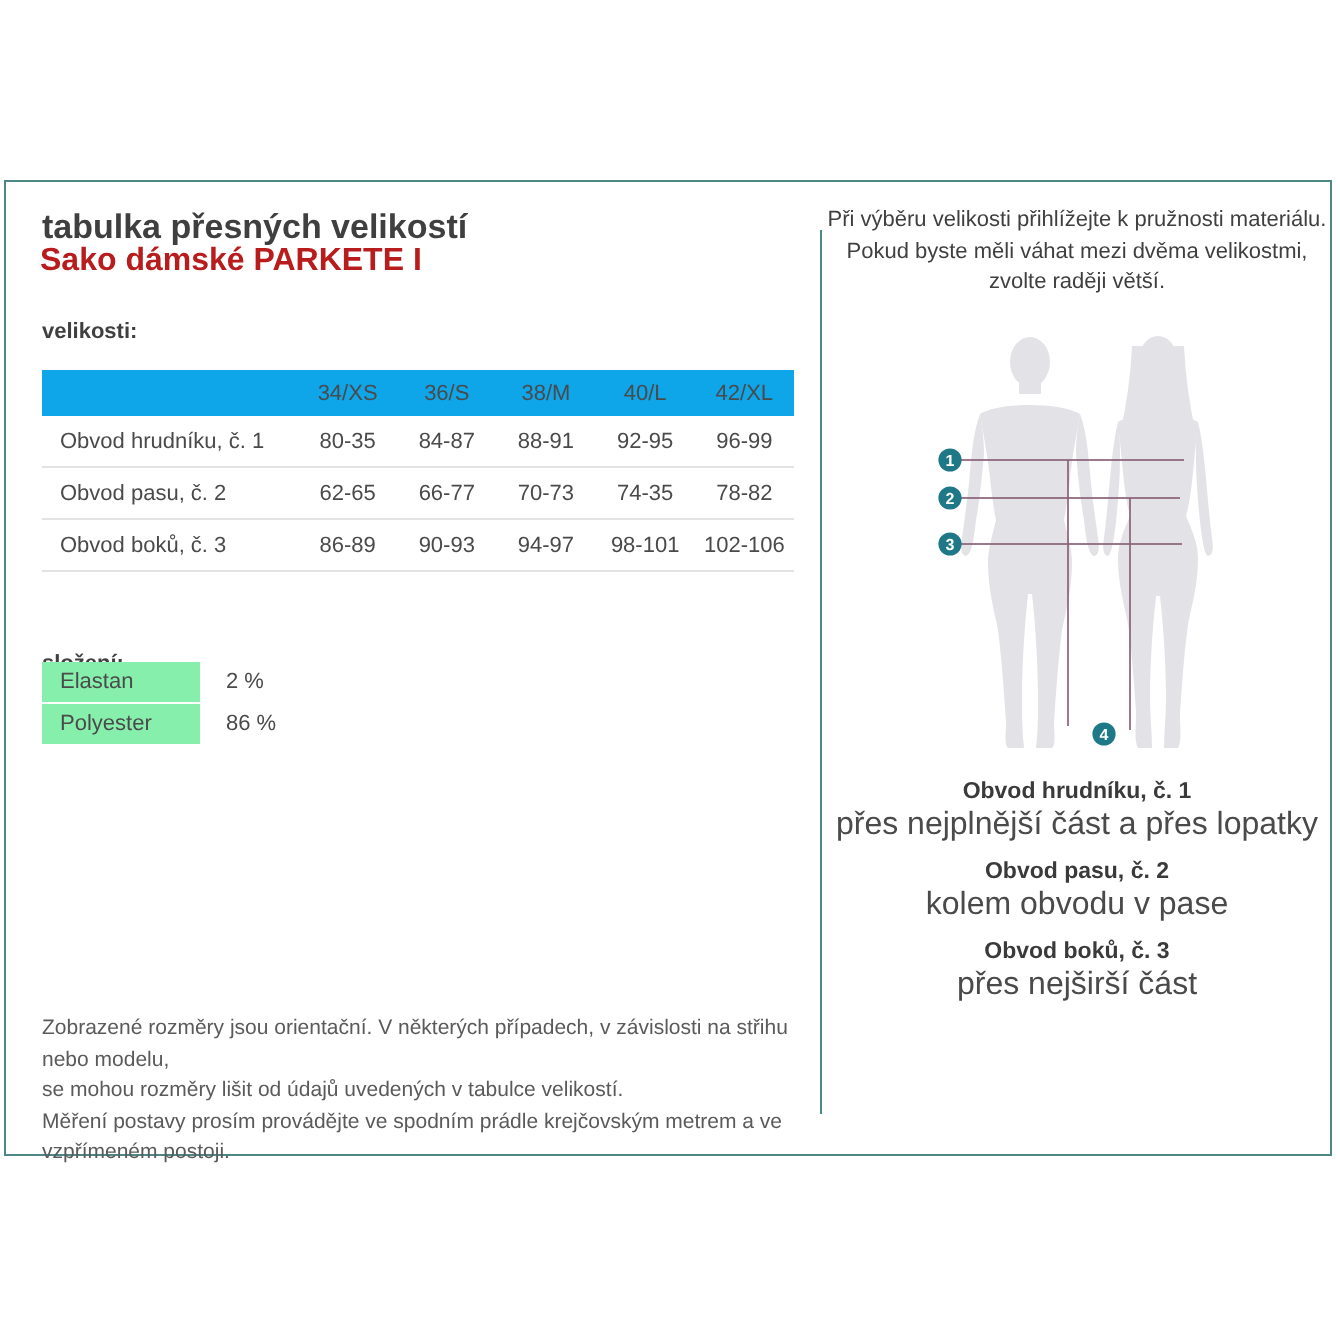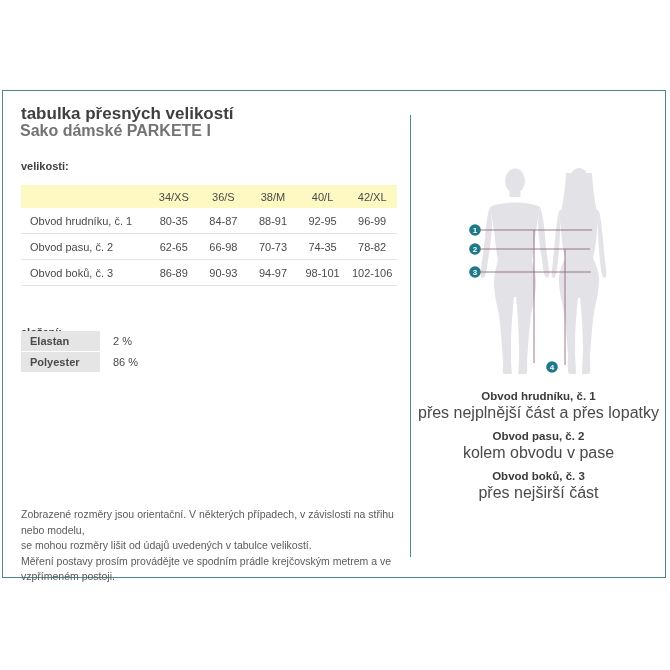--- a/index.html
+++ b/index.html
@@ -7,34 +7,34 @@
     font-family:"Liberation Sans", sans-serif; color:#3f3f3f; }
   .page { position:relative; width:670px; height:670px; background:#fff; overflow:hidden; }
 
   .frame { position:absolute; left:2px; top:90px; width:664px; height:488px;
     border:1px solid #4e8787; background:#fff; }
 
   .divider { position:absolute; left:410px; top:115px; width:1px; height:442px; background:#4e8787; }
 
   
   .eyebrow { position:absolute; left:21px; top:104px; font-size:17px; font-weight:bold; color:#3f3f3f; }
-  .title   { position:absolute; left:20px; top:122px; font-size:16px; font-weight:bold; color:#737373; }
+  .title   { position:absolute; left:20px; top:122px; font-size:16px; font-weight:bold; color:#b91c1c; }
   .sec-head { position:absolute; font-size:11px; font-weight:bold; color:#3f3f3f; }
   .sizes-head { left:21px; top:160px; }
   .comp-head  { left:21px; top:326px; }
 
   .sizes-table { position:absolute; left:21px; top:185px; width:376px; font-size:11px; color:#4a4a4a; }
   .t-row { display:flex; align-items:center; height:26px; border-bottom:1px solid #e3e3e3; }
-  .t-head { height:23px; background:#fef9c3; border-bottom:none; }
+  .t-head { height:23px; background:#0ea5e9; border-bottom:none; }
   .t-label { width:128px; padding-left:9px; text-align:left; }
   .t-cell { flex:1; text-align:center; }
 
   .comp-list { position:absolute; left:21px; top:331px; font-size:11px; color:#4a4a4a; }
   .comp-row { display:flex; align-items:center; height:20px; margin-bottom:1px; }
-  .comp-label { width:79px; height:20px; line-height:20px; background:#e5e5e5; padding-left:9px;font-weight:bold; }
+  .comp-label { width:79px; height:20px; line-height:20px; background:#86efac; padding-left:9px; }
   .comp-value { margin-left:13px; }
 
   .notes { position:absolute; left:21px; top:507px; width:384px;
     font-size:10.5px; line-height:15.5px; color:#5a5a5a; }
 
   
   .intro { position:absolute; left:411px; top:103px; width:255px;
     text-align:center; font-size:11px; line-height:15.5px; color:#3f3f3f; }
 
   .diagram { position:absolute; left:430px; top:161px; width:230px; height:228px; }
@@ -74,21 +74,21 @@
       <div class="t-label">Obvod hrudníku, č. 1</div>
       <div class="t-cell">80-35</div>
       <div class="t-cell">84-87</div>
       <div class="t-cell">88-91</div>
       <div class="t-cell">92-95</div>
       <div class="t-cell">96-99</div>
     </div>
     <div class="t-row">
       <div class="t-label">Obvod pasu, č. 2</div>
       <div class="t-cell">62-65</div>
-      <div class="t-cell">66-98</div>
+      <div class="t-cell">66-77</div>
       <div class="t-cell">70-73</div>
       <div class="t-cell">74-35</div>
       <div class="t-cell">78-82</div>
     </div>
     <div class="t-row">
       <div class="t-label">Obvod boků, č. 3</div>
       <div class="t-cell">86-89</div>
       <div class="t-cell">90-93</div>
       <div class="t-cell">94-97</div>
       <div class="t-cell">98-101</div>
@@ -108,20 +108,25 @@
       <div class="comp-value">86 %</div>
     </div>
   </div>
 
   <div class="notes">
     <div>Zobrazené rozměry jsou orientační. V některých případech, v závislosti na střihu nebo modelu,</div>
     <div>se mohou rozměry lišit od údajů uvedených v tabulce velikostí.</div>
     <div>Měření postavy prosím provádějte ve spodním prádle krejčovským metrem a ve vzpřímeném postoji.</div>
   </div>
 
+  <div class="intro">
+    <div>Při výběru velikosti přihlížejte k pružnosti materiálu.</div>
+    <div>Pokud byste měli váhat mezi dvěma velikostmi,</div>
+    <div>zvolte raději větší.</div>
+  </div>
 
   <svg class="diagram" viewBox="0 0 230 228" xmlns="http://www.w3.org/2000/svg">
 
     <g>
       <ellipse class="sil" cx="85" cy="20" rx="10" ry="12.5"></ellipse>
       <rect class="sil" x="79.5" y="26" width="11" height="10"></rect>
       <path class="sil" d="M60,46 C70,40 100,40 110,46 C108,58 106,68 105,78 C104,88 103,94 102,99
         C104,107 106,114 106,120 C106,134 103,144 101,154 C99,170 98,186 97,200 C97,207 98,211 96,213
         L88,213 C89,205 89,197 89,189 C89,173 88,158 87,146 L86,136 L84,136 L83,146 C82,158 81,173 81,189
         C81,197 81,205 82,213 L74,213 C72,211 73,207 73,200 C72,186 71,170 69,154 C67,144 64,134 64,120

